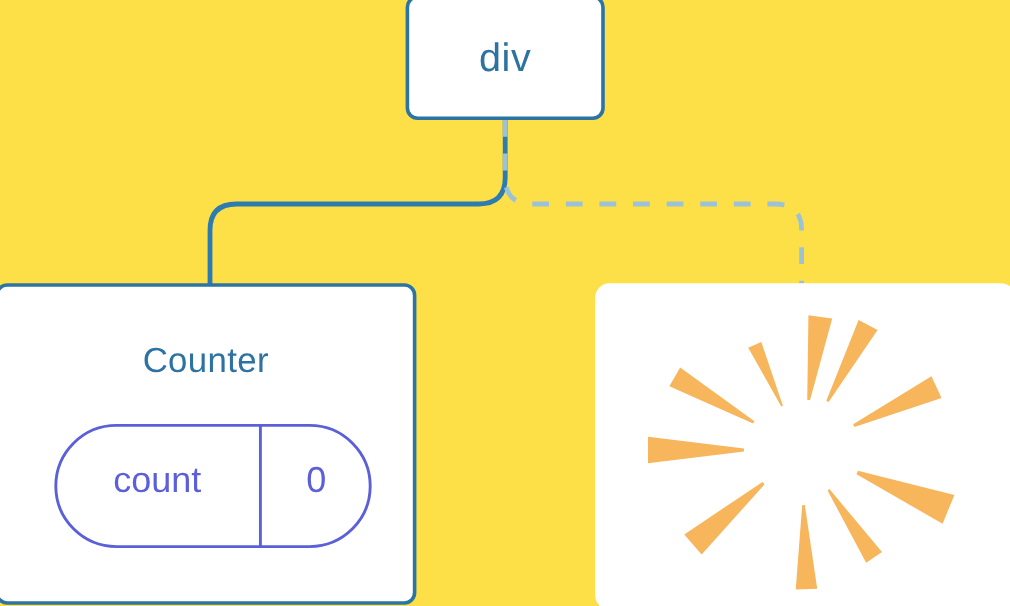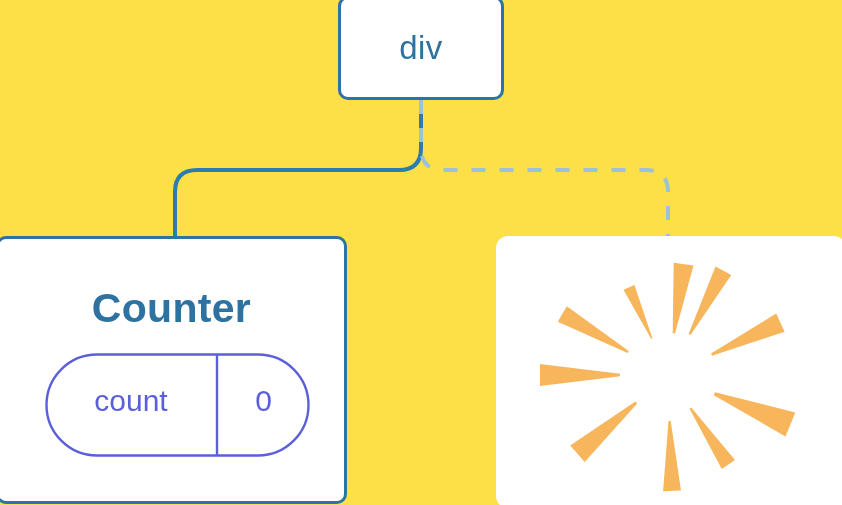--- a/index.html
+++ b/index.html
@@ -61,24 +61,23 @@
     height: 268px;
     border: 3px solid #2c74a4;
     border-radius: 10px;
   }
   .node-counter .node-title {
     position: absolute;
     left: 0;
     right: 0;
     top: 46px;
     text-align: center;
-    font-size: 41px;
+    font-size: 29px;
     color: #2d72a0;
     letter-spacing: 0.3px;
-    font-weight: bold;
   }
 
   .node-sparkle {
     left: 496px;
     top: 236px;
     width: 350px;
     height: 272px;
     border-radius: 12px;
     border: none;
   }

